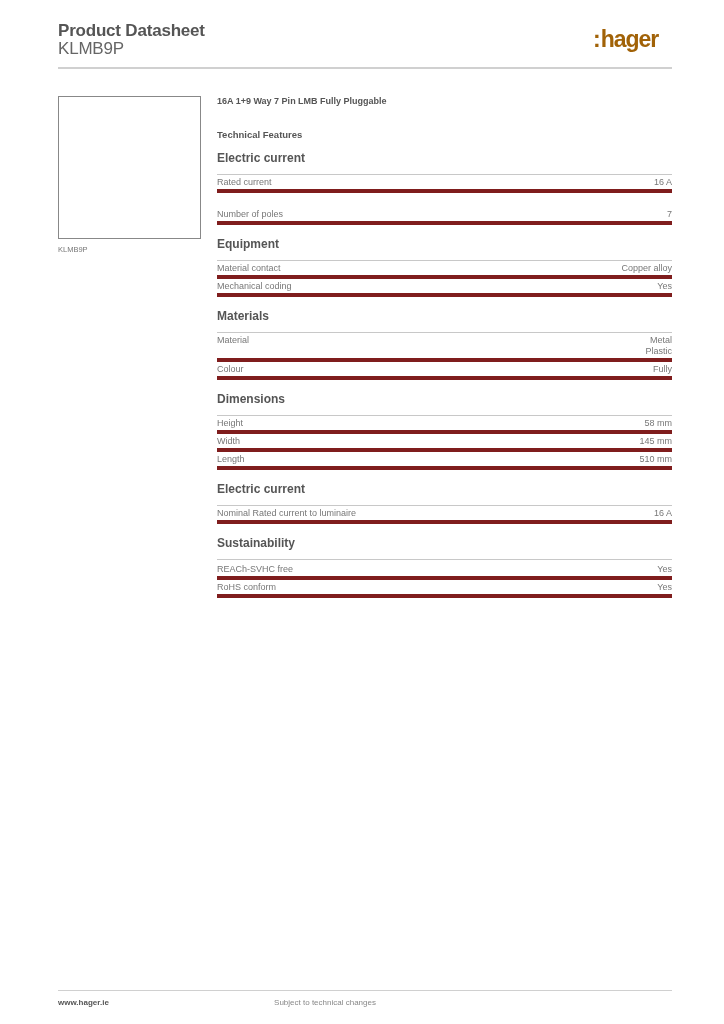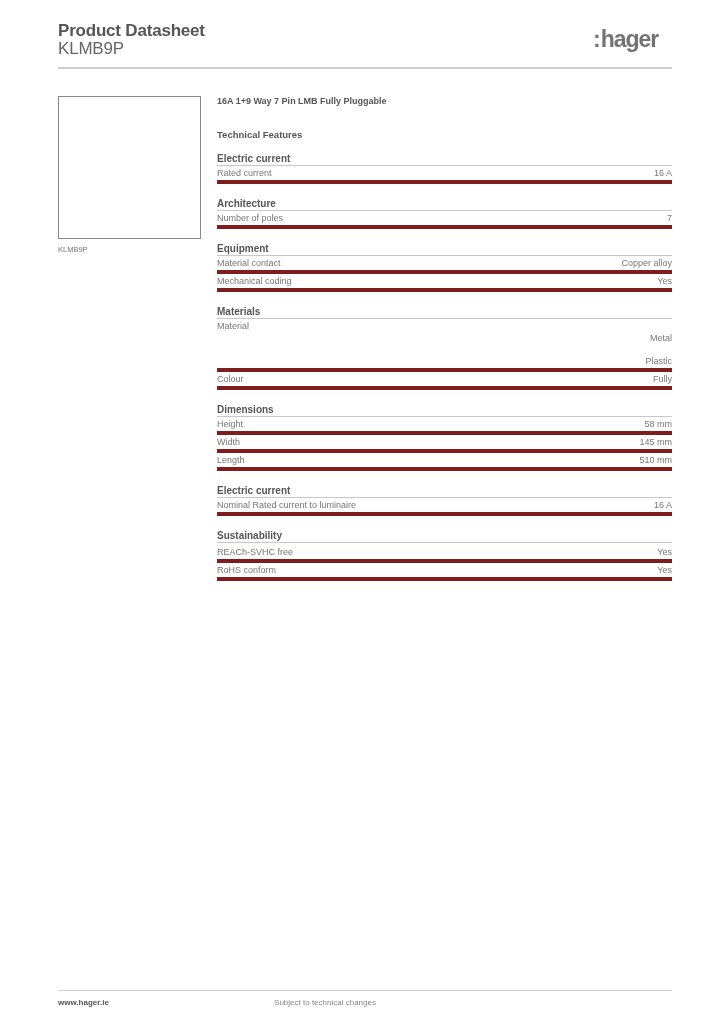--- a/index.html
+++ b/index.html
@@ -3,36 +3,36 @@
   <meta charset="utf-8">
   <style>
     * { box-sizing: border-box; margin: 0; padding: 0; }
     html, body { width: 724px; height: 1024px; background: #ffffff; overflow: hidden; }
     body { position: relative; font-family: "Liberation Sans", sans-serif; color: #555; }
 
     .header-title { position: absolute; left: 58px; top: 21px; font-size: 17px; font-weight: bold; color: #555; letter-spacing: -0.2px; }
     .header-sub { position: absolute; left: 58px; top: 39px; font-size: 17px; color: #666; letter-spacing: -0.2px; }
     .header-rule { position: absolute; left: 58px; top: 67px; width: 614px; height: 2px; background: #d0d0d0; }
 
-    .logo { position: absolute; left: 593px; top: 28px; font-size: 23px; font-weight: bold; color: #737373; letter-spacing: -1px; line-height: 1; }
+    .logo { position: absolute; left: 593px; top: 28px; font-size: 23px; font-weight: bold; color: #a16207; letter-spacing: -1px; line-height: 1; }
     .logo .colon { display: inline-block; margin-right: 1px; }
 
     .image-box { position: absolute; left: 58px; top: 96px; width: 143px; height: 143px; border: 1px solid #888; }
     .image-caption { position: absolute; left: 58px; top: 245px; font-size: 7.5px; color: #777; }
 
     .specs { position: absolute; left: 217px; top: 95px; width: 455px; }
     .product-name { font-size: 9px; font-weight: bold; color: #555; height: 12px; line-height: 12px; }
     .tech-title { font-size: 9.5px; font-weight: bold; color: #555; margin-top: 22px; height: 12px; line-height: 12px; }
 
     .group { margin-top: 14px; }
     .group.first { margin-top: 12px; }
-    .group-title { font-size: 10px; font-weight: bold; color: #555; height: 11px; line-height: 11px; border-bottom: 1px solid #c8c8c8; padding-bottom: 1px; box-sizing: content-box; }
+    .group-title { font-size: 12px; font-weight: bold; color: #555; height: 11px; line-height: 11px; border-bottom: 1px solid #c8c8c8; padding-bottom: 10px; box-sizing: content-box; }
     .row { display: flex; justify-content: space-between; font-size: 9px; color: #777; border-bottom: 4px solid #7f1d1d; padding: 2px 0 1px 0; line-height: 11px; }
     .row .val { text-align: right; }
-    .row .val span { display: block; margin-top: 12px; }
+    .row .val span { display: block; }
 
     .footer-rule { position: absolute; left: 58px; top: 990px; width: 614px; height: 1px; background: #d0d0d0; }
     .footer-left { position: absolute; left: 58px; top: 998px; font-size: 8px; font-weight: bold; color: #555; }
     .footer-center { position: absolute; left: 0; width: 636px; top: 998px; text-align: center; font-size: 8px; color: #888; padding-left: 14px; }
     .footer-right { position: absolute; right: 52px; top: 1053px; font-size: 8px; font-weight: bold; color: #555; }
   </style>
 </head>
 <body>
 
 <div class="header-title">Product Datasheet</div>
@@ -49,21 +49,20 @@
 
   <div class="group first">
     <div class="group-title">Electric current</div>
     <div class="row">
       <span>Rated current</span>
       <span class="val">16 A</span>
     </div>
   </div>
 
   <div class="group">
-    <div class="group-title">Architecture</div>
     <div class="row">
       <span>Number of poles</span>
       <span class="val">7</span>
     </div>
   </div>
 
   <div class="group">
     <div class="group-title">Equipment</div>
     <div class="row">
       <span>Material contact</span>

